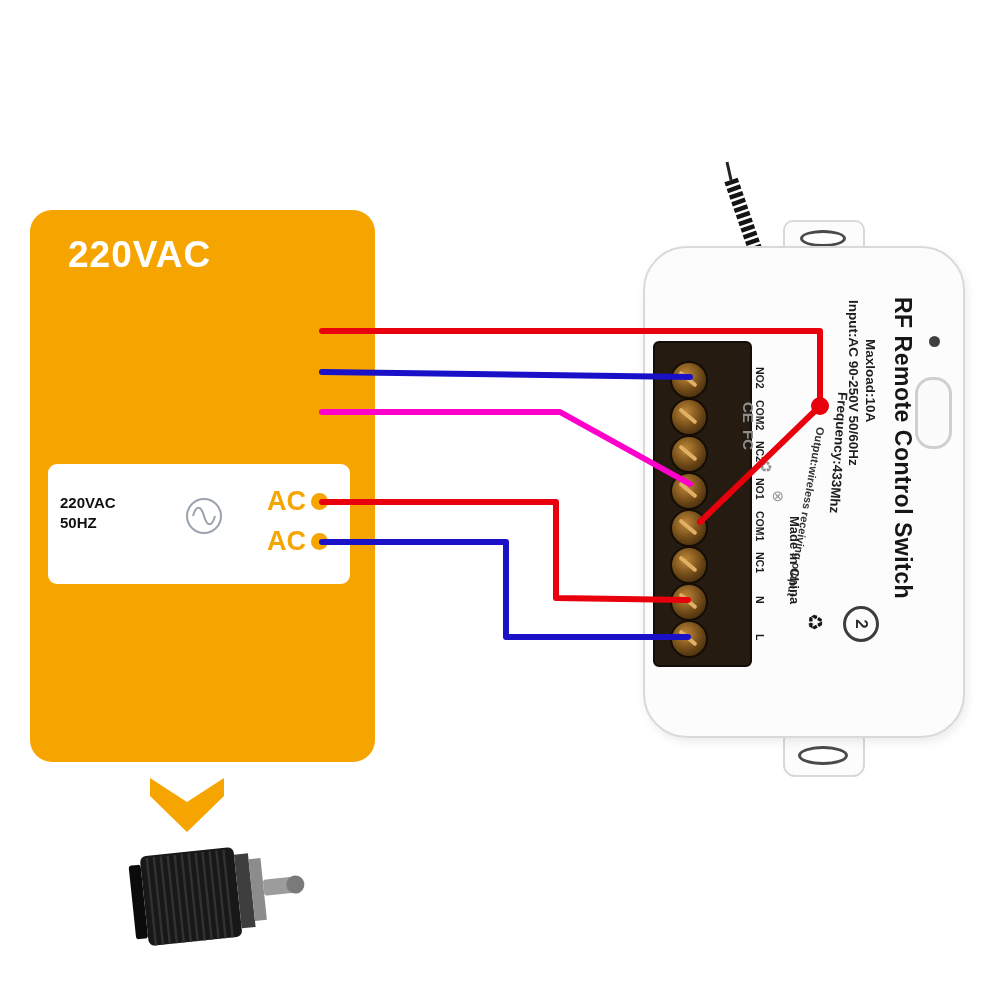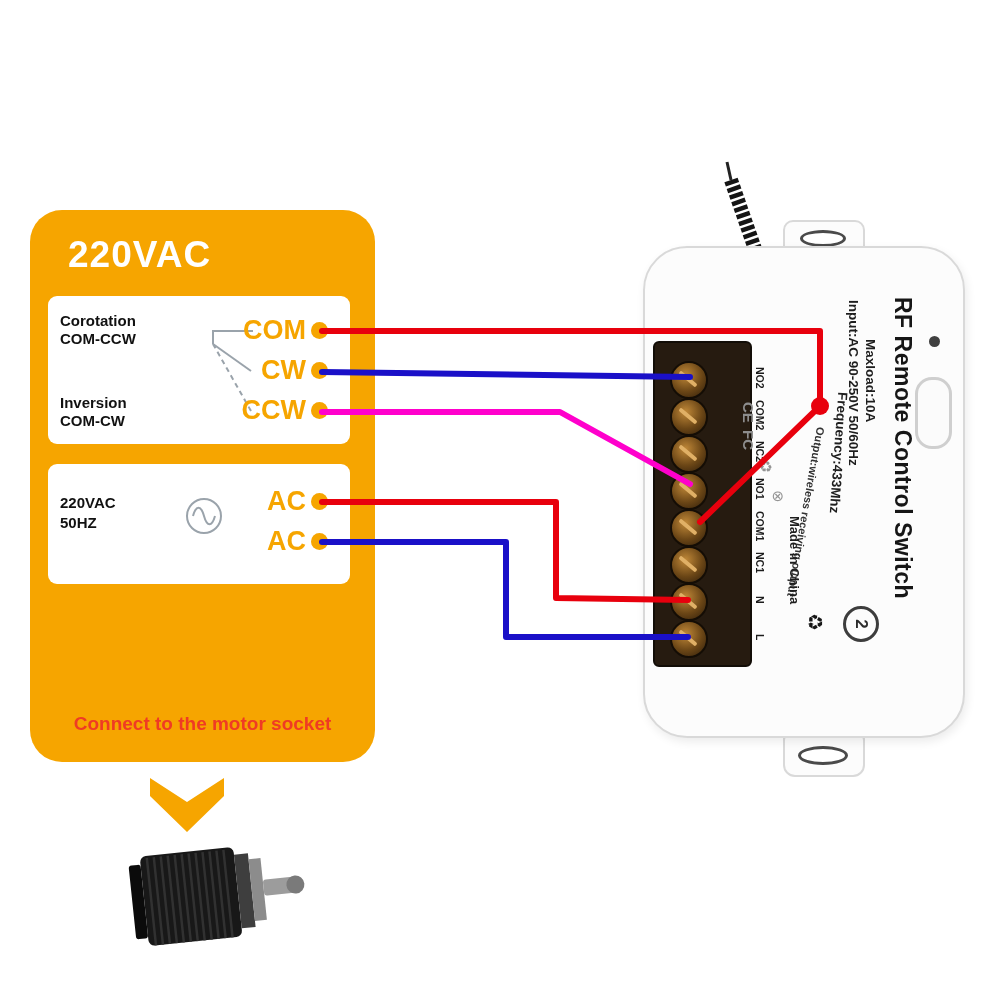--- a/index.html
+++ b/index.html
@@ -2,21 +2,21 @@
 <html><head>
 <meta charset="utf-8">
 <style>
   html,body{margin:0;padding:0;background:#fff;}
   .stage{position:relative;width:1000px;height:1000px;background:#ffffff;overflow:hidden;
          font-family:"Liberation Sans",sans-serif;}
   .abs{position:absolute;}
 
   
   .panel{position:absolute;left:30px;top:210px;width:345px;height:552px;
-         background:#F6A500;border-radius:32px;}
+         background:#F6A500;border-radius:22px;}
   .panel-title{position:absolute;left:38px;top:24px;font-size:37px;font-weight:800;
          color:#ffffff;letter-spacing:1px;}
   .wbox{position:absolute;left:18px;width:302px;background:#ffffff;border-radius:9px;}
   .box1{top:86px;height:148px;}
   .box2{top:254px;height:120px;}
   .box3{top:397px;height:74px;}
   .small-label{position:absolute;font-size:15px;font-weight:700;color:#111;}
   .term{position:absolute;left:150px;width:108px;text-align:right;font-size:27px;
         font-weight:700;color:#F6A500;}
   .dot{position:absolute;left:263px;width:17px;height:17px;border-radius:50%;background:#F6A500;}
@@ -66,53 +66,35 @@
   .wires{position:absolute;left:0;top:0;pointer-events:none;}
 </style>
 </head>
 <body>
 
 <div class="stage">
 
   <div class="panel">
     <div class="panel-title">220VAC</div>
 
-    <div class="wbox box1">
-      <div class="small-label" style="left:12px;top:16px">Corotation</div>
-      <div class="small-label" style="left:12px;top:34px">COM-CCW</div>
-      <div class="small-label" style="left:12px;top:98px">Inversion</div>
-      <div class="small-label" style="left:12px;top:116px">COM-CW</div>
-      <svg class="sym" style="left:135px;top:18px" width="85" height="105">
-        <path d="M70,17 H30 V30" fill="none" stroke="#9aa3ab" stroke-width="2"></path>
-        <path d="M30,30 L68,57" fill="none" stroke="#9aa3ab" stroke-width="2"></path>
-        <path d="M30,30 L68,97" fill="none" stroke="#9aa3ab" stroke-width="2" stroke-dasharray="5 4"></path>
-      </svg>
-      <div class="term" style="top:19px">COM</div>
-      <div class="term" style="top:59px">CW</div>
-      <div class="term" style="top:99px">CCW</div>
-      <div class="dot" style="top:26px"></div>
-      <div class="dot" style="top:66px"></div>
-      <div class="dot" style="top:106px"></div>
-    </div>
 
     <div class="wbox box2">
       <div class="small-label" style="left:12px;top:30px">220VAC</div>
       <div class="small-label" style="left:12px;top:50px">50HZ</div>
       <svg class="sym" style="left:128px;top:24px" width="56" height="56">
         <circle cx="28" cy="28" r="17" fill="none" stroke="#9aa3ab" stroke-width="2"></circle>
         <path d="M17,28 c3,-11 8,-11 11,0 c3,11 8,11 11,0" fill="none" stroke="#9aa3ab" stroke-width="2"></path>
       </svg>
       <div class="term" style="top:22px">AC</div>
       <div class="term" style="top:62px">AC</div>
       <div class="dot" style="top:29px"></div>
       <div class="dot" style="top:69px"></div>
     </div>
 
 
-    <div class="panel-footer">Connect to the motor socket</div>
   </div>
 
   <svg class="abs" style="left:110px;top:760px" width="230" height="225">
     <polygon points="40,18 77,42 114,18 114,36 77,72 40,36" fill="#F6A500"></polygon>
     <g transform="rotate(-6 95 135)">
       <rect x="22" y="98" width="12" height="74" rx="3" fill="#0b0b0b"></rect>
       <rect x="34" y="90" width="94" height="90" rx="6" fill="#181818"></rect>
       <path d="M41,92 V180 M48,92 V180 M55,92 V180 M62,92 V180 M69,92 V180 M76,92 V180 M83,92 V180 M90,92 V180 M97,92 V180 M104,92 V180 M111,92 V180 M118,92 V180" stroke="#313131" stroke-width="2.5"></path>
       <rect x="128" y="98" width="14" height="74" fill="#3e3e3e"></rect>
       <rect x="142" y="104" width="12" height="62" fill="#8c8c8c"></rect>

